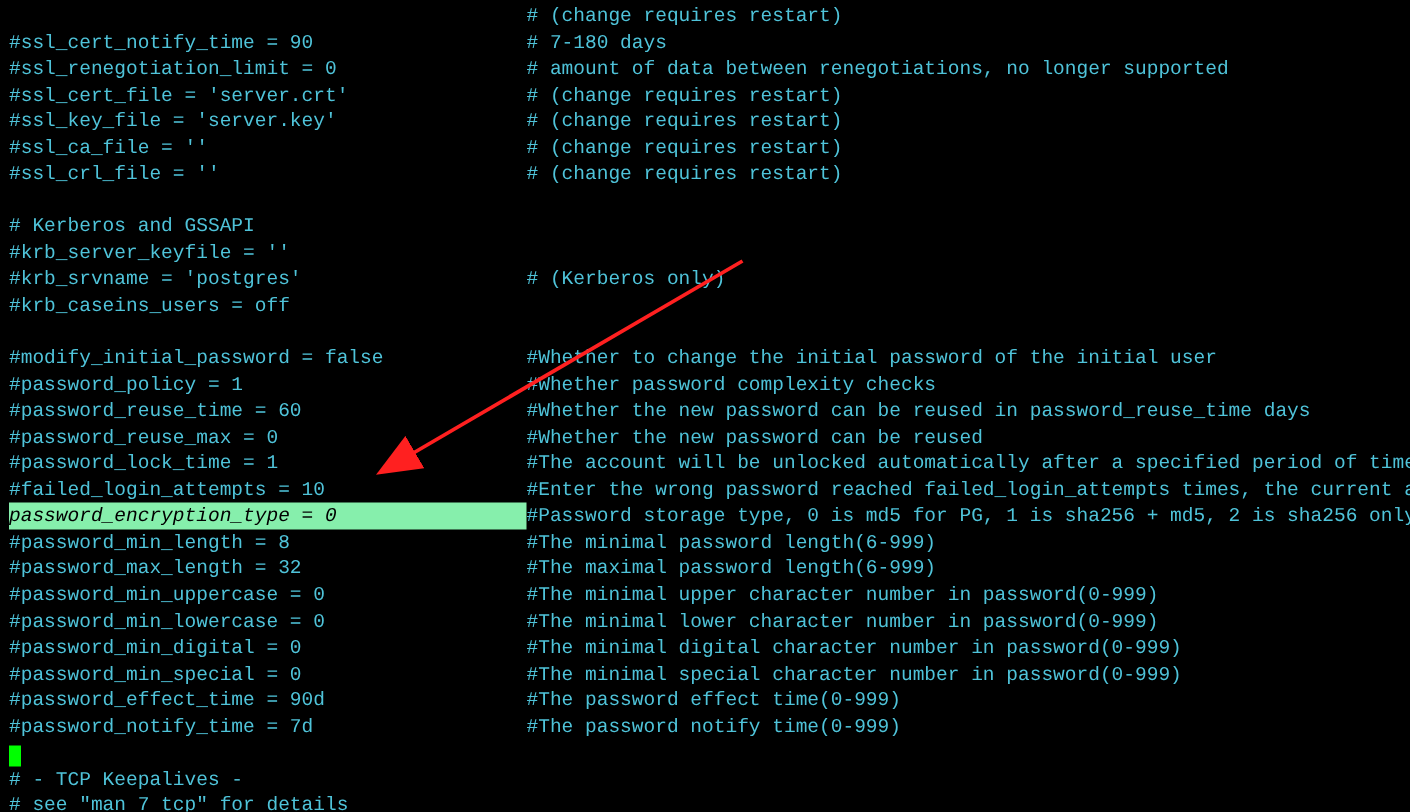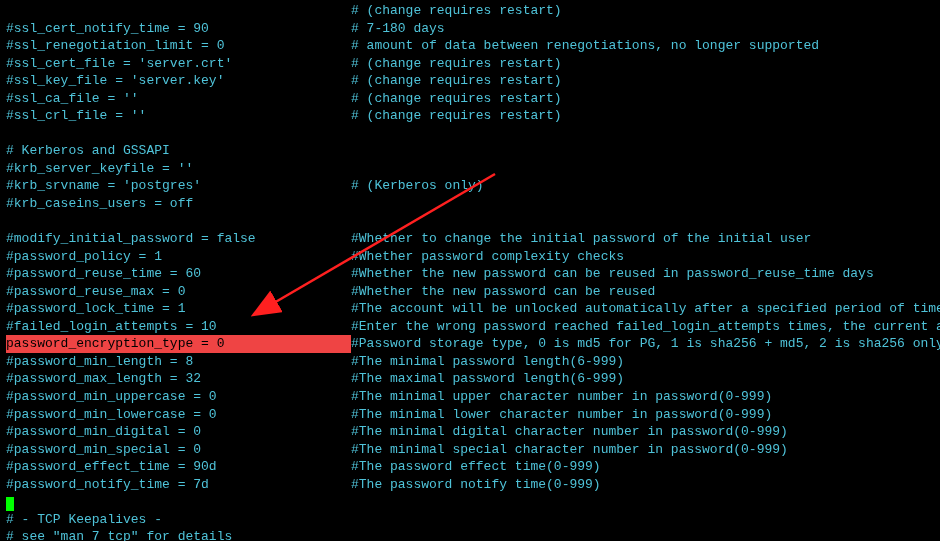--- a/index.html
+++ b/index.html
@@ -31,22 +31,23 @@
       display: inline-block;
       width: 345px;
       white-space: pre;
     }
     .comment {
       display: inline-block;
       white-space: pre;
       text-align: center;
     }
     .highlighted {
-      background: #ef4444;
+      background: #86efac;
       color: #000000;
+      font-style: italic;
     }
     .cursor {
       display: inline-block;
       width: 8px;
       height: 14px;
       background: #00ff00;
       vertical-align: bottom;
     }
     .arrow-svg {
       position: absolute;

